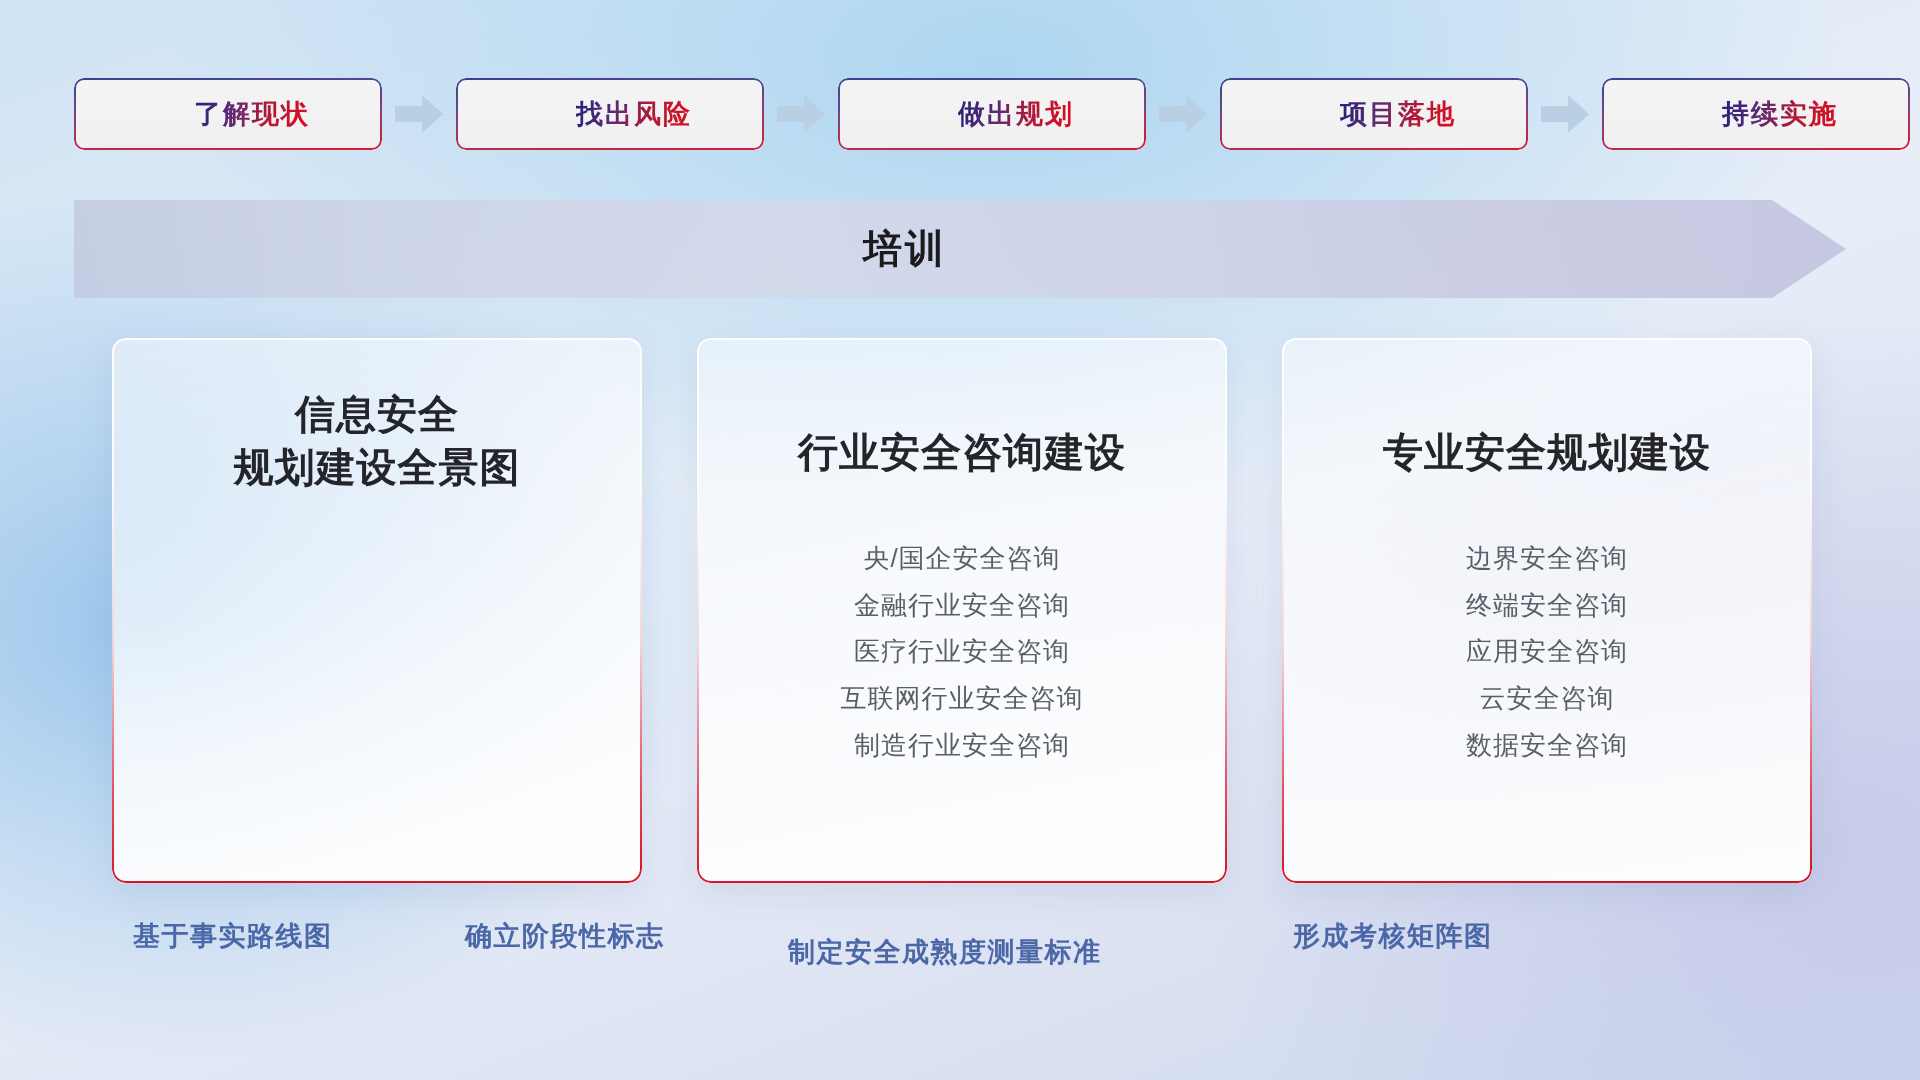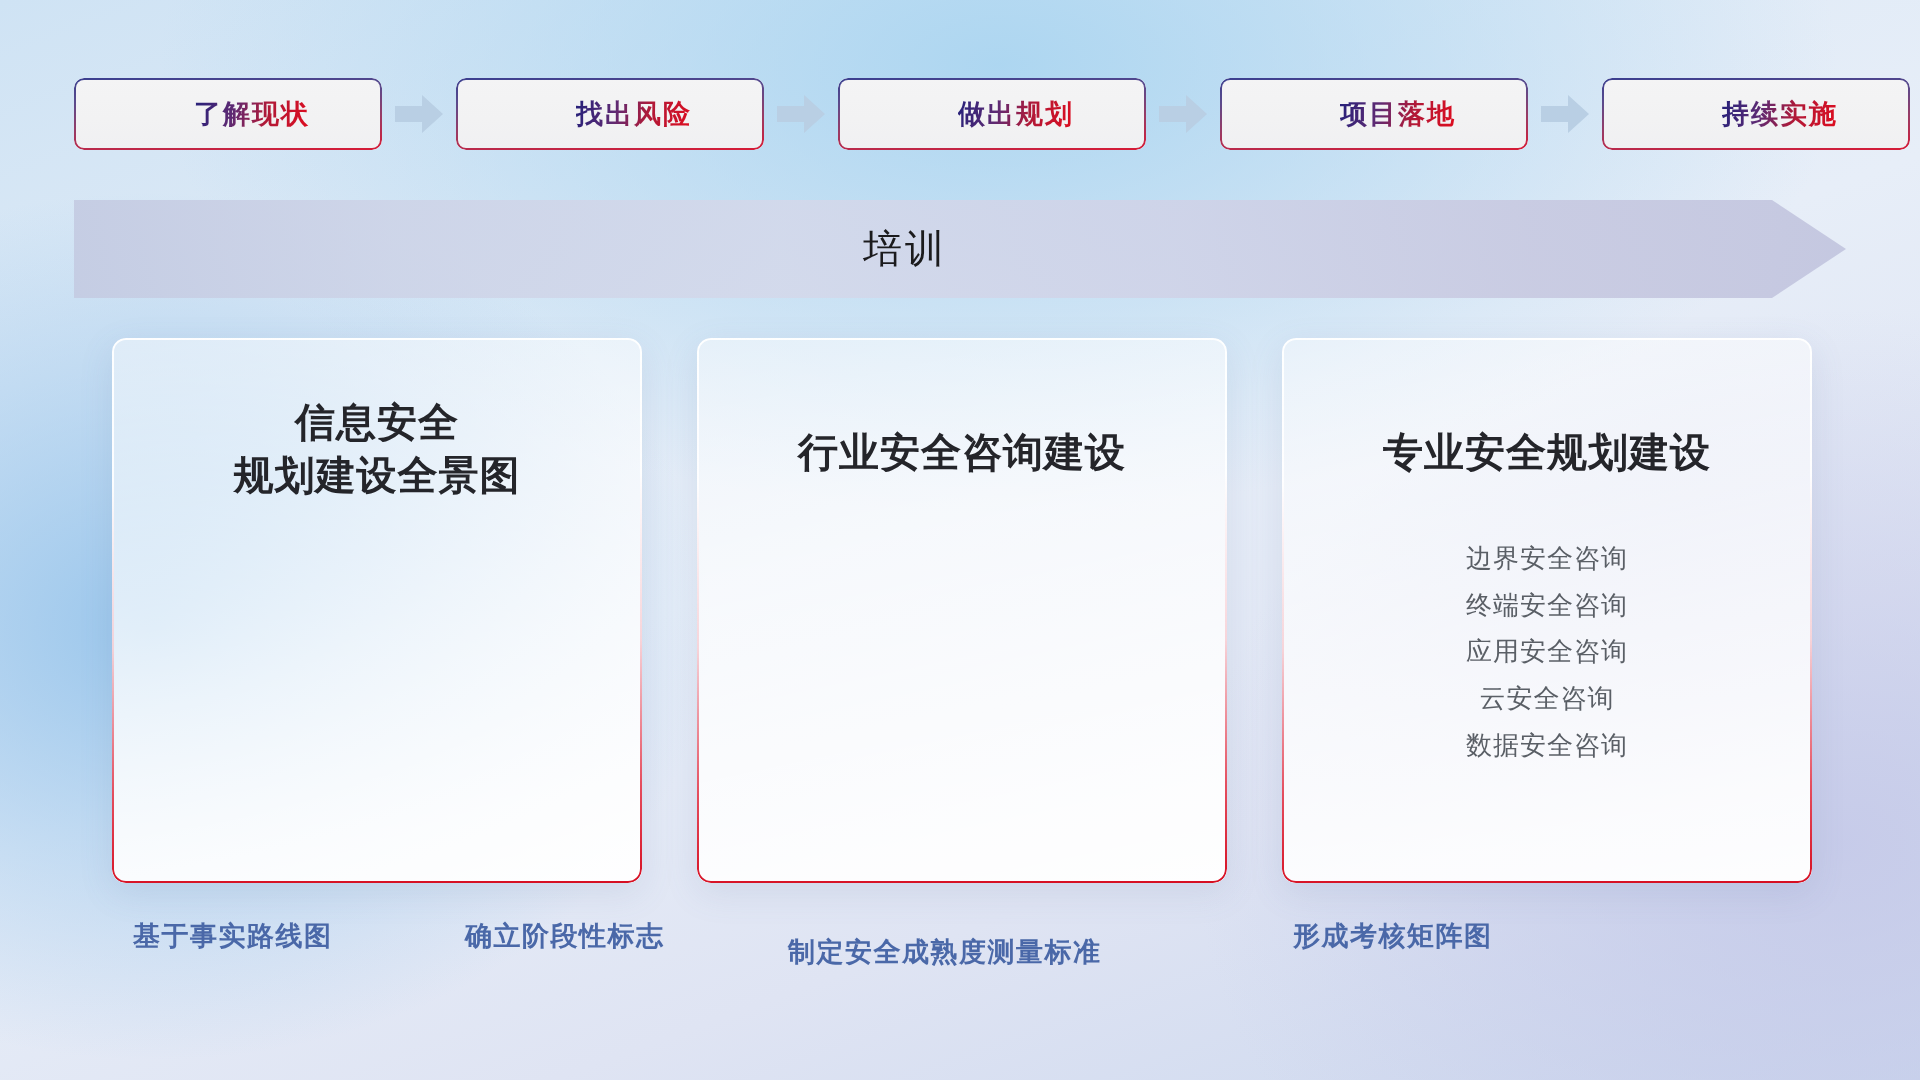--- a/index.html
+++ b/index.html
@@ -104,21 +104,21 @@
             clip-path: polygon(0 0, calc(100% - 74px) 0, 100% 50%, calc(100% - 74px) 100%, 0 100%);
   }
   #banner .banner-title {
     position: absolute;
     inset: 0;
     display: flex;
     align-items: center;
     justify-content: center;
     padding-right: 110px;
     font-size: 39px;
-    font-weight: 400;
+    font-weight: 700;
     color: #1b1b1d;
     letter-spacing: 3px;
   }
 
   
   #cards {
     position: absolute;
     left: 112px;
     top: 338px;
     width: 1700px;
@@ -170,21 +170,21 @@
   }
   .card-title {
     font-size: 40px;
     font-weight: 700;
     color: #24252a;
     line-height: 1.32;
     text-align: center;
     letter-spacing: 1px;
     white-space: pre-line;
   }
-  .card-title.two-line { margin-top: 12px; }
+  .card-title.two-line { margin-top: 4px; }
   .card-title.one-line { margin-top: 42px; }
 
   .divider {
     width: 460px;
     height: 13px;
     margin-top: 24px;
     background: linear-gradient(90deg,
         #e10f22 0%,
         #d8152c 14%,
         #a93d63 34%,
@@ -305,20 +305,27 @@
         </div>
       </div>
     </div>
 
     <div class="card">
       <div class="card-inner">
         <div class="card-title one-line">行业安全咨询建设</div>
         <div class="divider-wrap">
           <div class="divider"></div>
         </div>
+        <ul class="card-list">
+          <li>央/国企安全咨询</li>
+          <li>金融行业安全咨询</li>
+          <li>医疗行业安全咨询</li>
+          <li>互联网行业安全咨询</li>
+          <li>制造行业安全咨询</li>
+        </ul>
       </div>
     </div>
 
     <div class="card">
       <div class="card-inner">
         <div class="card-title one-line">专业安全规划建设</div>
         <div class="divider-wrap">
           <div class="divider"></div>
         </div>
         <ul class="card-list">

